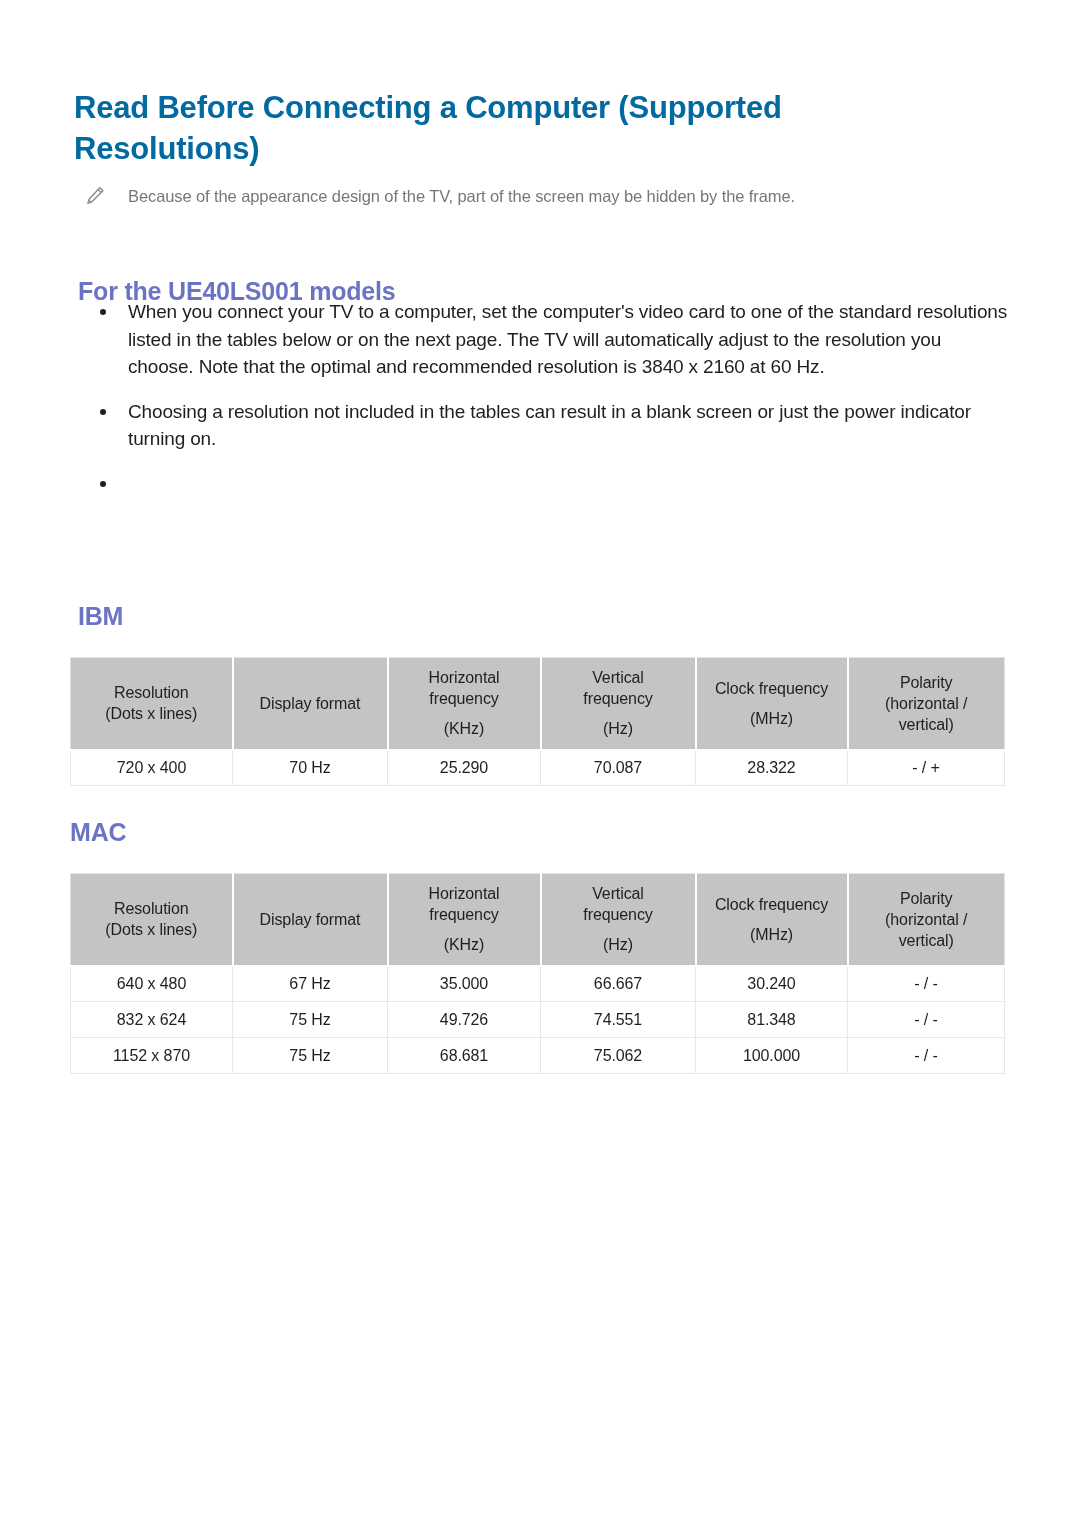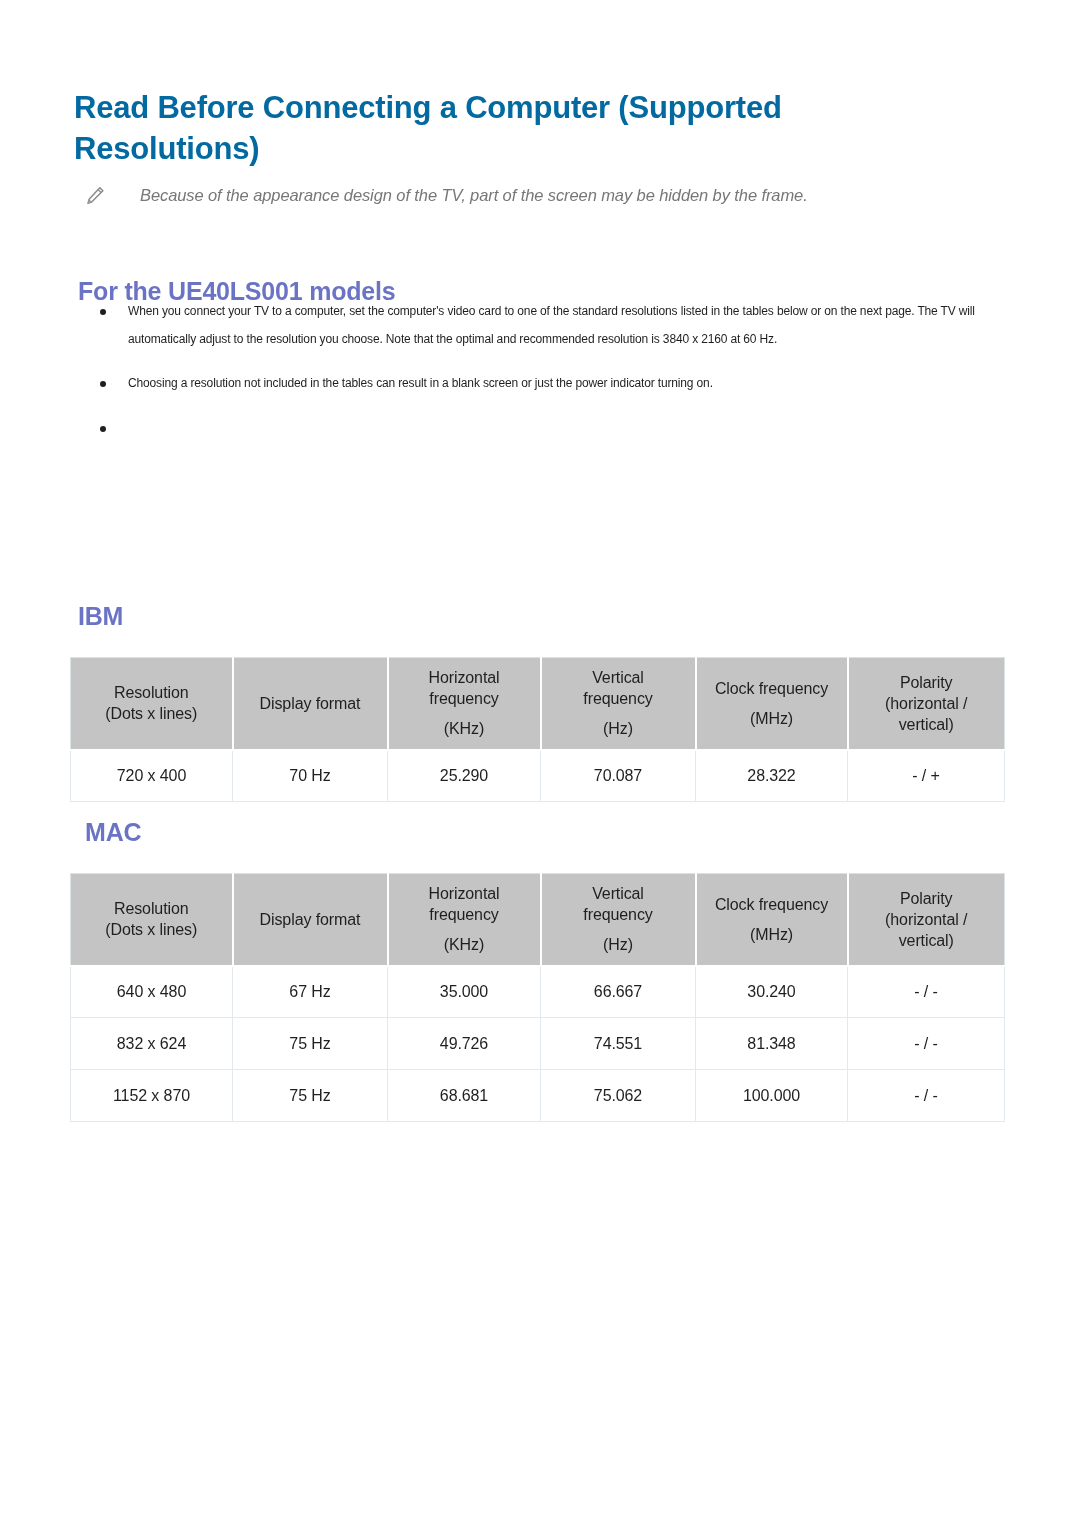--- a/index.html
+++ b/index.html
@@ -38,23 +38,22 @@
     letter-spacing: -0.2px;
   }
 
   
   .note-row {
     position: absolute;
     left: 84px;
     top: 182px;
     width: 920px;
     display: flex;
-    align-items: center;
-    gap: 16px;
-    font-style: italic;
+    align-items: flex-end;
+    gap: 4px;
   }
   .pencil-icon {
     width: 22px;
     height: 22px;
     flex: 0 0 22px;
     margin-top: 3px;
     margin-right: 18px;
   }
   .note-text {
     font-size: 16.5px;
@@ -77,21 +76,21 @@
   
   .bullets {
     position: absolute;
     left: 96px;
     top: 298px;
     width: 915px;
   }
   .bullet-item {
     position: relative;
     padding-left: 32px;
-    font-size: 12px;
+    font-size: 19px;
     line-height: 27.5px;
     color: #1f1f1f;
     margin-bottom: 17px;
     letter-spacing: -0.15px;
   }
   .bullet-item:last-child { margin-bottom: 0; }
   .bullet-dot {
     position: absolute;
     left: 4px;
     top: 11px;
@@ -128,21 +127,21 @@
     border-right: 2px solid #ffffff;
     border-bottom: 2px solid #ffffff;
     height: 92px;
     padding: 6px 4px;
     line-height: 21px;
   }
   .res-table thead th:first-child { border-left: none; }
   .res-table thead th:last-child  { border-right: none; }
   .res-table tbody td {
     background: #ffffff;
-    height: 52px;
+    height: 36px;
     border: 1px solid #e3e9ec;
     padding: 4px;
   }
   .hdr-unit { display: block; margin-top: 9px; }
   .hdr-sub  { display: block; }
 
   
   col.c1 { width: 162px; }
   col.c2 { width: 155px; }
   col.c3 { width: 153px; }
@@ -233,21 +232,21 @@
             <td>25.290</td>
             <td>70.087</td>
             <td>28.322</td>
             <td>- / +</td>
           </tr>
         </tbody>
     </table>
   </div>
 
   <div class="table-block" id="block-mac" style="top: 818px;">
-    <h3 class="section-heading" style="position:static; left:auto; margin:0 0 26px 15px;">MAC</h3>
+    <h3 class="section-heading" style="position:static; left:auto; margin:0 0 26px 0;">MAC</h3>
     <table class="res-table" id="table-mac">
       <colgroup>
           <col class="c1">
           <col class="c2">
           <col class="c3">
           <col class="c4">
           <col class="c5">
           <col class="c6">
         </colgroup>
       <thead>

